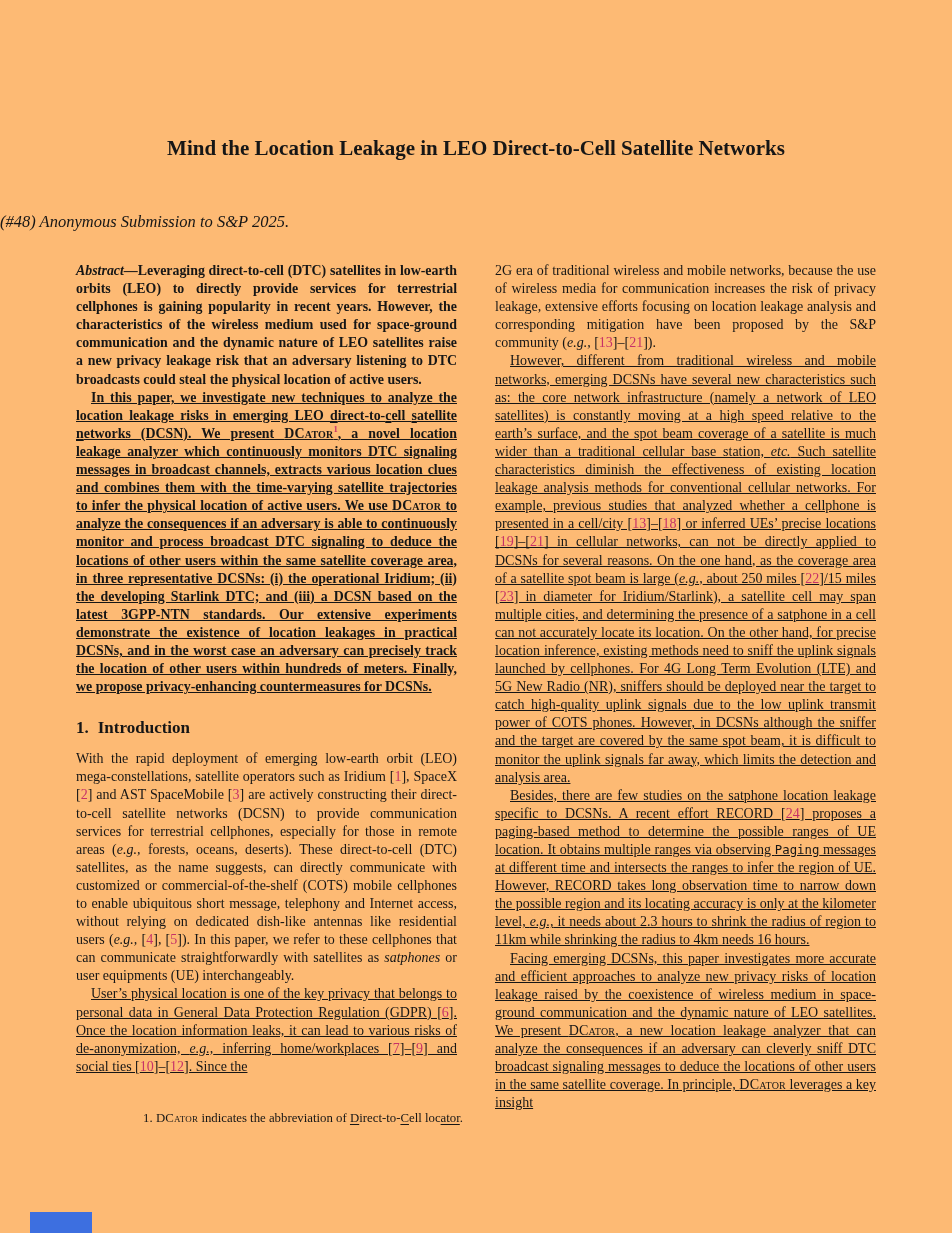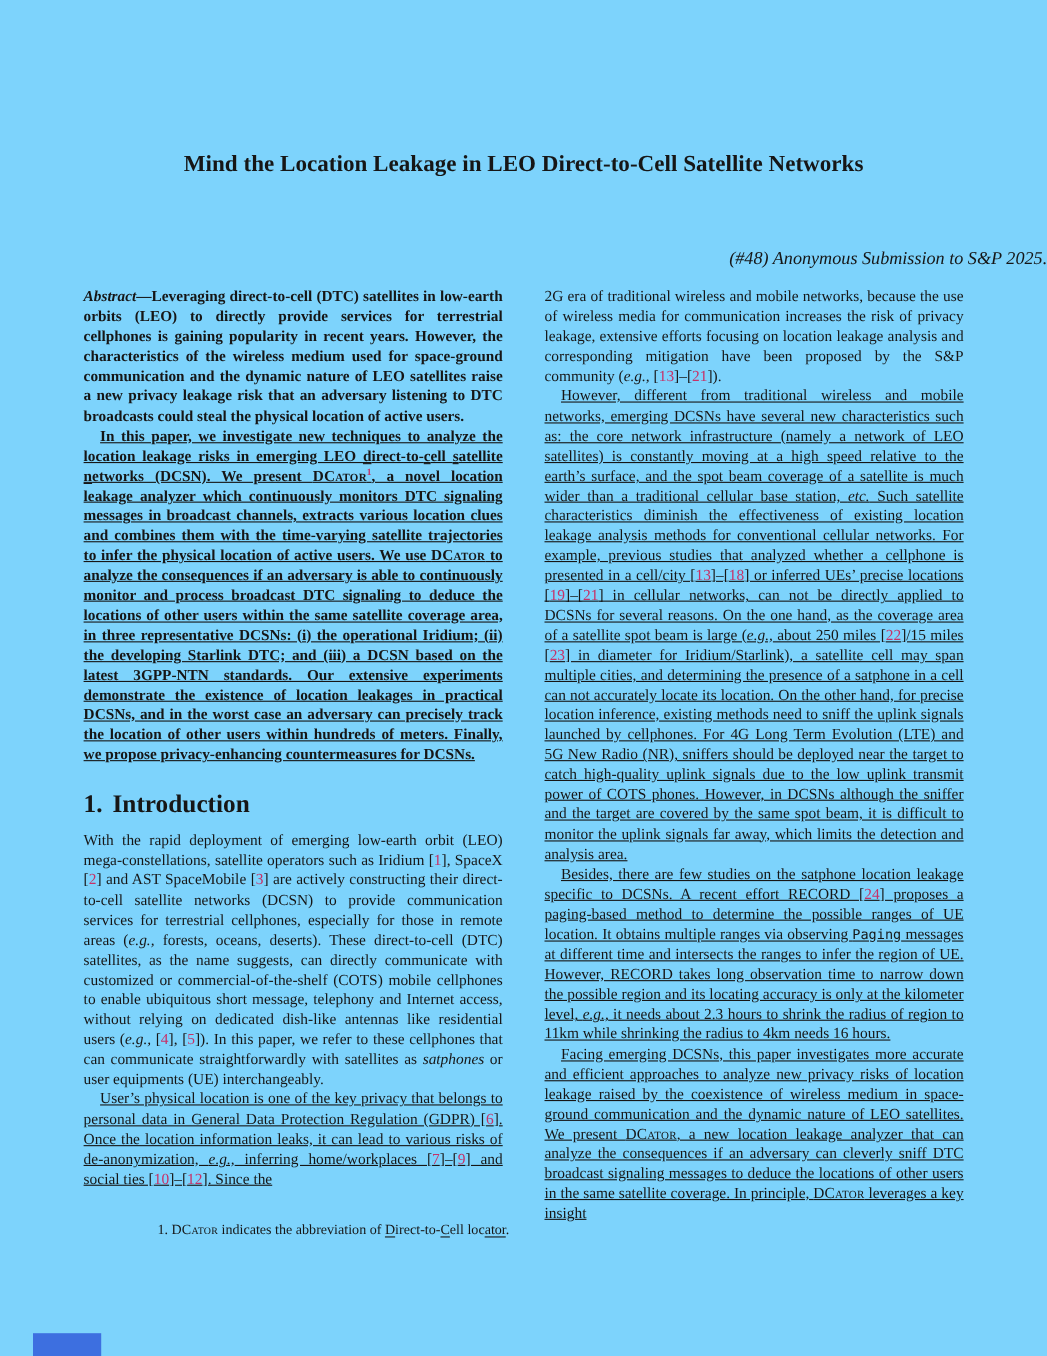--- a/index.html
+++ b/index.html
@@ -1,46 +1,46 @@
 <!DOCTYPE html>
 <html style="--cite-color: #c73168; --bar-color: #3d6fe0;"><head>
 <meta charset="utf-8">
 <style>
   html,body{margin:0;padding:0;background:#e8e8e8;}
   .page{
     position:relative;
     width:952px;height:1233px;
-    background:#7dd3fc;
+    background:#fdba74;
     font-family:"Liberation Serif","DejaVu Serif",serif;
     color:#161616;
     overflow:hidden;
     margin:0 auto;
   }
   .title{
     position:absolute;top:136px;left:60px;right:60px;
     text-align:center;
     font-size:21px;font-weight:bold;
     margin:0;
   }
   .byline{
-    position:absolute;top:225px;left:0;right:0;
-    text-align:right;
+    position:absolute;top:212px;left:0;right:0;
+    text-align:left;
     font-size:16.5px;font-style:italic;
   }
   .columns{
     position:absolute;top:262px;left:76px;width:800px;
     display:flex;gap:38px;
   }
   .col{width:387px;}
   p{margin:0;text-align:justify;}
   p.abstract{font-weight:bold;font-size:13.9px;line-height:18.1px;}
   p.body{font-size:14px;line-height:18.1px;}
   .indent{text-indent:15px;text-decoration:underline;}
   h2.section-heading{
-    font-size:23px;font-weight:bold;
+    font-size:17px;font-weight:bold;
     margin:22px 0 12px 0;
   }
   h2 .hnum{margin-right:9px;}
   .footnote{
     position:absolute;left:76px;top:1110px;width:387px;
     font-size:12.8px;line-height:16px;text-align:right;
     text-indent:10px;
   }
   .blue-bar{
     position:absolute;left:30px;top:1212px;width:62px;height:21px;

